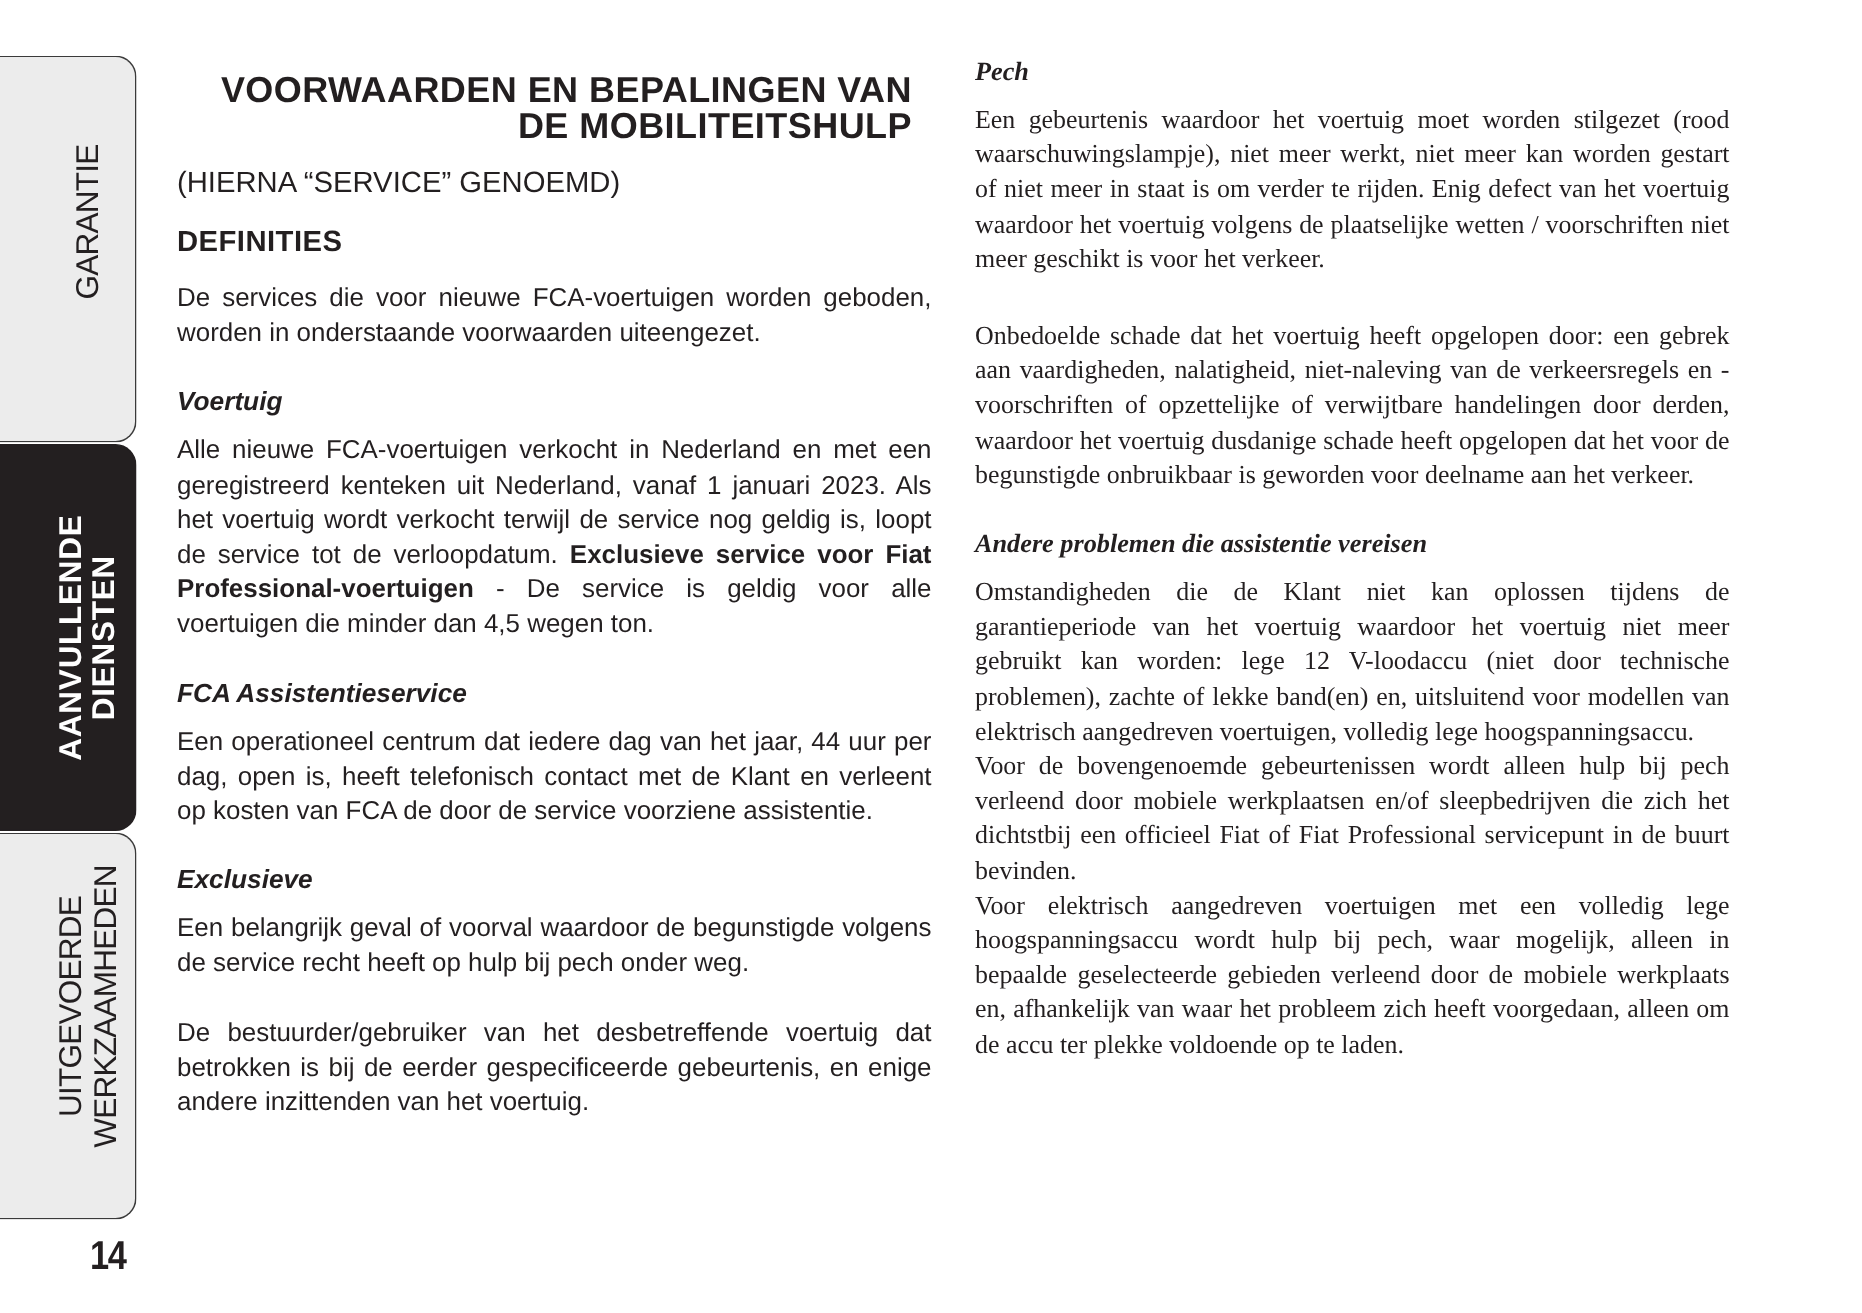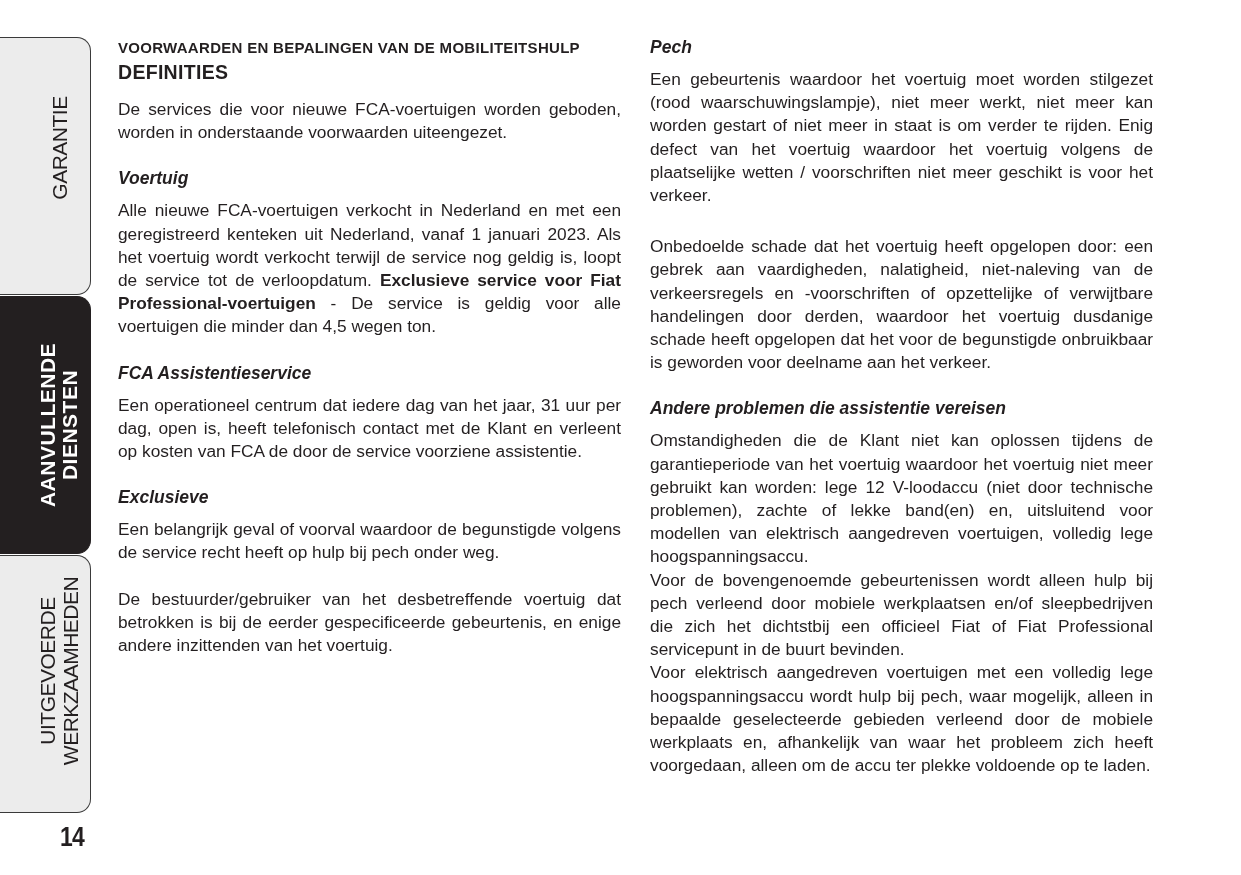--- a/index.html
+++ b/index.html
@@ -31,24 +31,25 @@
   .page-number {
     position: absolute; left: 60px; top: 822px;
     font-size: 27px; font-weight: bold; color: #231f20; letter-spacing: -1px;
     font-family: "Liberation Sans", sans-serif; transform: scaleX(0.85); transform-origin: left;
   }
   .col {
     position: absolute; top: 36px; width: 503px;
     font-size: 17.3px; line-height: 23.2px;
   }
   #col-left { left: 118px; }
-  #col-right { left: 650px; }
+  #col-right { left: 650px; font-family: Liberation Serif, serif; }
   .doc-title {
-    font-weight: bold; font-size: 15px; line-height: 24px; letter-spacing: 0.3px;
-    margin: 0;
+    font-weight: bold; font-size: 24px; line-height: 24px; letter-spacing: 0.3px;
+    margin: 13px;
+    text-align: right;
   }
   .doc-subtitle { font-size: 19.5px; line-height: 24px; margin: 0 0 15px 0; }
   .section-title {
     font-weight: bold; font-size: 19.5px; line-height: 24px; letter-spacing: 0.3px; margin: 0 0 14px 0;
   }
   .term {
     font-weight: bold; font-style: italic; font-size: 17.5px; line-height: 23px;
     margin: 0 0 9px 0;
   }
   .para {
@@ -75,34 +76,35 @@
   <div class="tab-label">
     <div>UITGEVOERDE</div>
     <div>WERKZAAMHEDEN</div>
   </div>
 </div>
 
 <div class="page-number">14</div>
 
 <div class="col" id="col-left">
   <h1 class="doc-title">VOORWAARDEN EN BEPALINGEN VAN DE MOBILITEITSHULP</h1>
+  <p class="doc-subtitle">(HIERNA “SERVICE” GENOEMD)</p>
   <h2 class="section-title">DEFINITIES</h2>
 
   <div class="block">
     <p class="para">De services die voor nieuwe FCA-voertuigen worden geboden, worden in onderstaande voorwaarden uiteengezet.</p>
   </div>
 
   <div class="block">
     <p class="term">Voertuig</p>
     <p class="para"><span>Alle nieuwe FCA-voertuigen verkocht in Nederland en met een geregistreerd kenteken uit Nederland, vanaf 1 januari 2023. Als het voertuig wordt verkocht terwijl de service nog geldig is, loopt de service tot de verloopdatum.</span> <b>Exclusieve service voor Fiat Professional-voertuigen</b><span> - De service is geldig voor alle voertuigen die minder dan 4,5 wegen ton.</span></p>
   </div>
 
   <div class="block">
     <p class="term">FCA Assistentieservice</p>
-    <p class="para">Een operationeel centrum dat iedere dag van het jaar, 31 uur per dag, open is, heeft telefonisch contact met de Klant en verleent op kosten van FCA de door de service voorziene assistentie.</p>
+    <p class="para">Een operationeel centrum dat iedere dag van het jaar, 44 uur per dag, open is, heeft telefonisch contact met de Klant en verleent op kosten van FCA de door de service voorziene assistentie.</p>
   </div>
 
   <div class="block">
     <p class="term">Exclusieve</p>
     <p class="para">Een belangrijk geval of voorval waardoor de begunstigde volgens de service recht heeft op hulp bij pech onder weg.</p>
   </div>
 
   <div class="block">
     <p class="para">De bestuurder/gebruiker van het desbetreffende voertuig dat betrokken is bij de eerder gespecificeerde gebeurtenis, en enige andere inzittenden van het voertuig.</p>
   </div>

